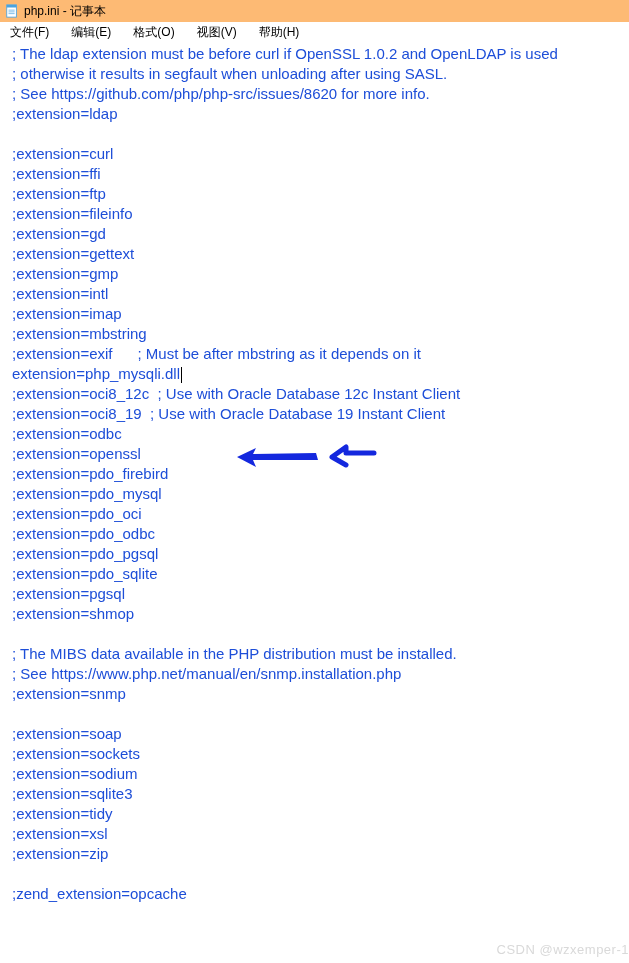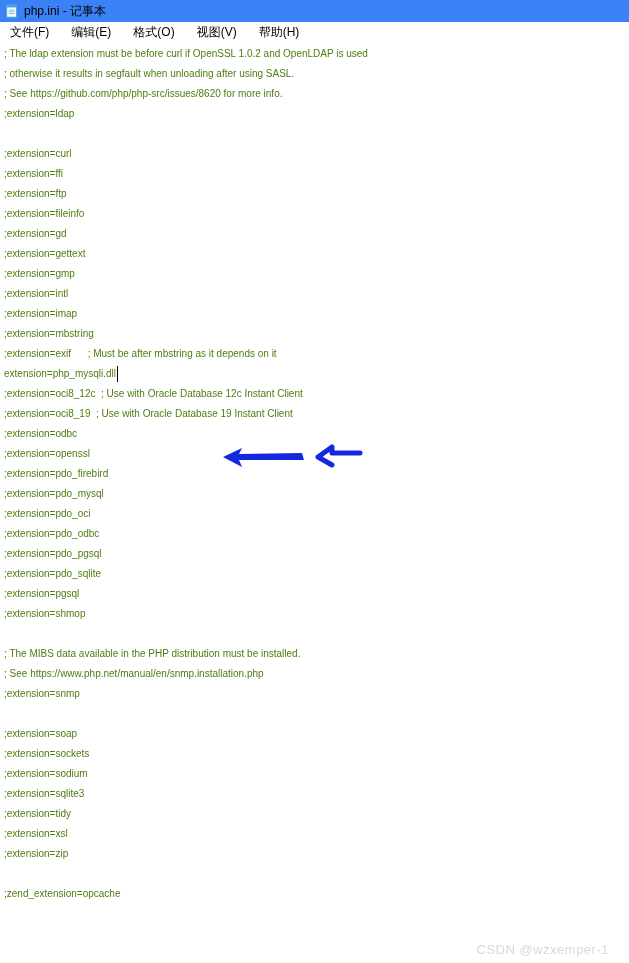--- a/index.html
+++ b/index.html
@@ -13,21 +13,21 @@
       width: 629px;
       height: 963px;
       overflow: hidden;
       position: relative;
     }
     .titlebar {
       height: 22px;
       display: flex;
       align-items: center;
       padding: 0 4px;
-      background: #3b82f6;
+      background: #fdba74;
       border-bottom: 0;
     }
     .app-icon {
       width: 16px;
       height: 16px;
       margin-right: 4px;
       display: flex;
       align-items: center;
       justify-content: center;
     }
@@ -48,25 +48,26 @@
       font-size: 12px;
       color: #000;
     }
     .menu-item {
       padding: 1px 6px;
       cursor: default;
     }
     .content {
       padding: 2px 4px;
       font-family: "Segoe UI", Arial, sans-serif;
-      font-size: 10px;
+      font-size: 15px;
       line-height: 20px;
-      color: #4d7c0f;
+      color: #1d4ed8;
       white-space: pre;
       position: relative;
+      margin-left: 8px;
     }
     .text-line {
       height: 20px;
       display: block;
     }
     .cursor {
       display: inline-block;
       width: 1px;
       height: 16px;
       background: #000;
@@ -74,21 +75,21 @@
       margin-left: 1px;
     }
     .arrow-annotation {
       position: absolute;
       left: 209px;
       top: 380px;
       pointer-events: none;
     }
     .watermark {
       position: absolute;
-      right: 20px;
+      right: 0;
       bottom: 6px;
       font-size: 13px;
       color: #d9d9d9;
       letter-spacing: 0.5px;
       font-family: Arial, sans-serif;
     }
   </style>
 </head>
 <body>
 

